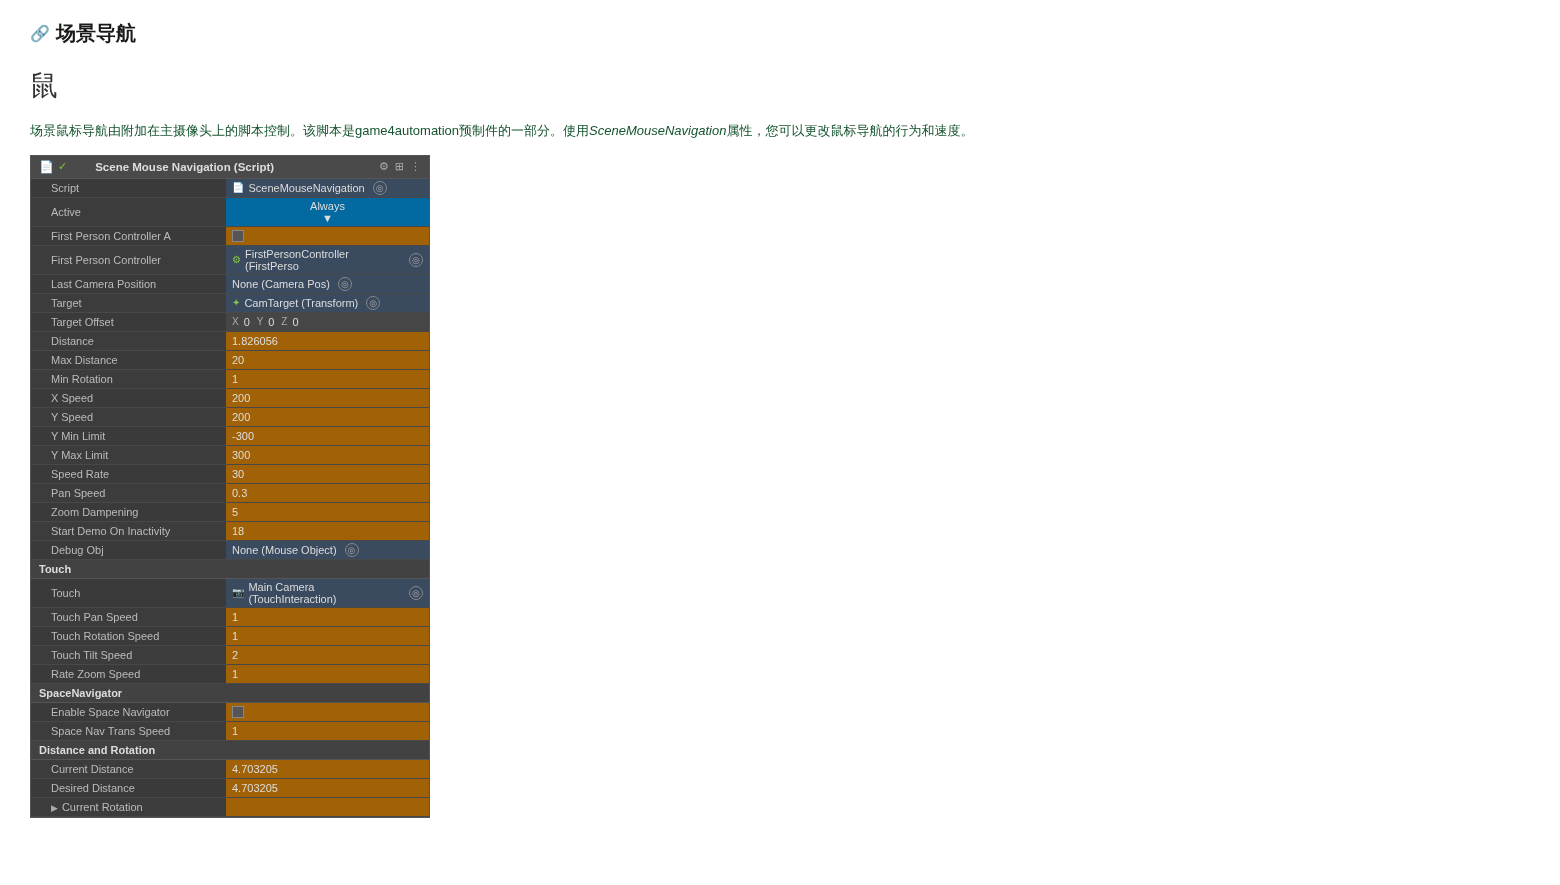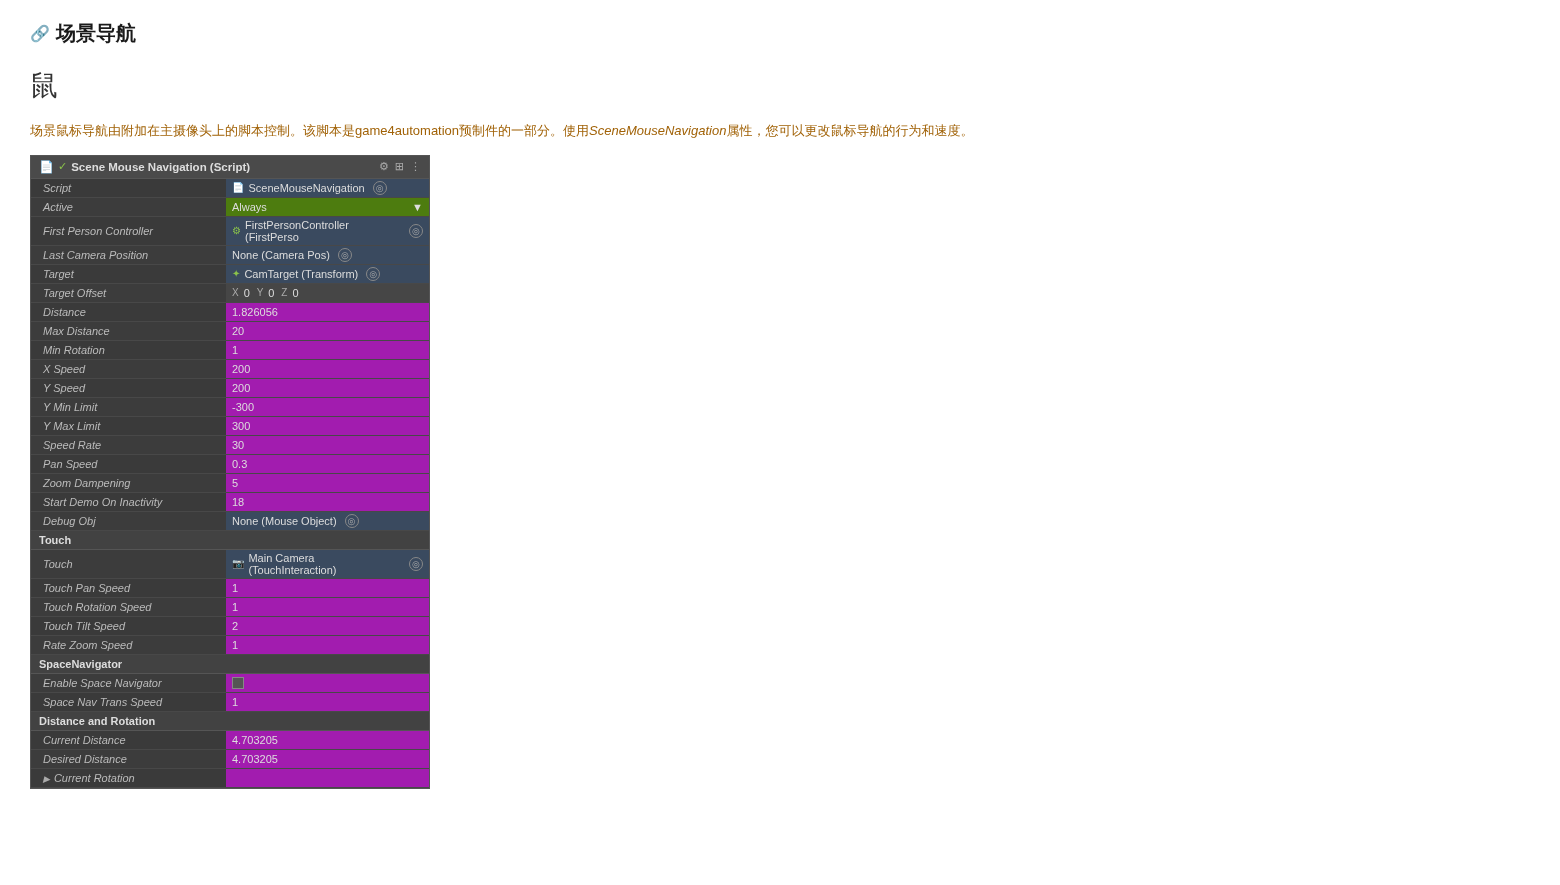--- a/index.html
+++ b/index.html
@@ -23,21 +23,21 @@
       color: #4a90c4;
       font-size: 16px;
     }
     .mouse-icon {
       font-size: 28px;
       margin-bottom: 16px;
       display: block;
     }
     .description {
       font-size: 13px;
-      color: #a16207;
+      color: #14532d;
       margin-bottom: 14px;
       line-height: 1.5;
     }
     .description em {
       font-style: italic;
     }
     
     .inspector {
       width: 400px;
       border: 1px solid #555;
@@ -59,20 +59,21 @@
     }
     .inspector-header .check-icon {
       color: #8bc34a;
       font-size: 11px;
     }
     .inspector-header .title-text {
       flex: 1;
       font-size: 11.5px;
       color: #ddd;
       font-weight: bold;
+      margin-left: 24px;
     }
     .inspector-header .header-icons {
       display: flex;
       gap: 6px;
       color: #aaa;
       font-size: 11px;
     }
     .inspector-row {
       display: flex;
       align-items: center;
@@ -81,38 +82,38 @@
     }
     .inspector-row:nth-child(even) {
       background: #3a3a3a;
     }
     .inspector-row:nth-child(odd) {
       background: #3c3c3c;
     }
     .row-label {
       width: 195px;
       min-width: 195px;
-      padding: 2px 12px;
+      padding: 2px 20px;
       color: #bbb;
       font-size: 11px;
-      font-style: italic;
     }
     .row-value {
       flex: 1;
       padding: 2px 6px;
       color: #ddd;
       font-size: 11px;
-      background: #a21caf;
+      background: #a16207;
       min-height: 18px;
       display: flex;
       align-items: center;
     }
     .row-value.dropdown {
-      background: #4d7c0f;
+      background: #0369a1;
       justify-content: space-between;
+      flex-direction: column;
     }
     .row-value.ref {
       background: #3a4a5f;
       display: flex;
       align-items: center;
       gap: 4px;
     }
     .row-value.ref .ref-icon {
       color: #7ec8e3;
       font-size: 10px;
@@ -211,20 +212,26 @@
   </div>
 
   <div class="inspector-row">
     <div class="row-label">Active</div>
     <div class="row-value dropdown">
       <span>Always</span>
       <span>▼</span>
     </div>
   </div>
 
+  <div class="inspector-row">
+    <div class="row-label">First Person Controller A</div>
+    <div class="row-value">
+      <span class="checkbox-small"></span>
+    </div>
+  </div>
 
   <div class="inspector-row">
     <div class="row-label">First Person Controller</div>
     <div class="row-value ref">
       <span class="ref-icon2">⚙</span>
       <span>FirstPersonController (FirstPerso</span>
       <span class="circle-btn">◎</span>
     </div>
   </div>
 

